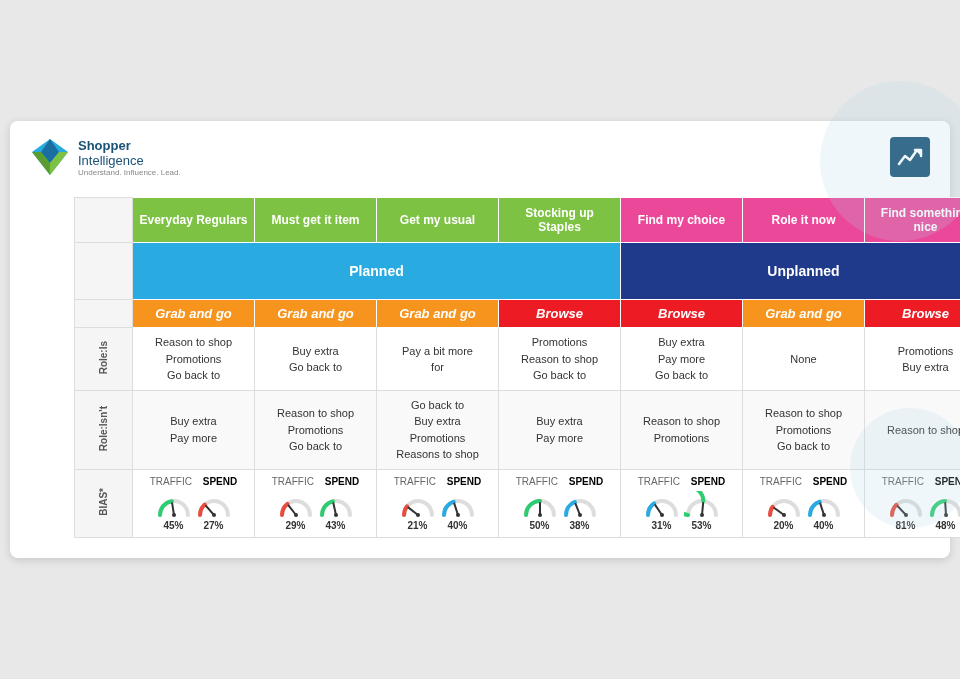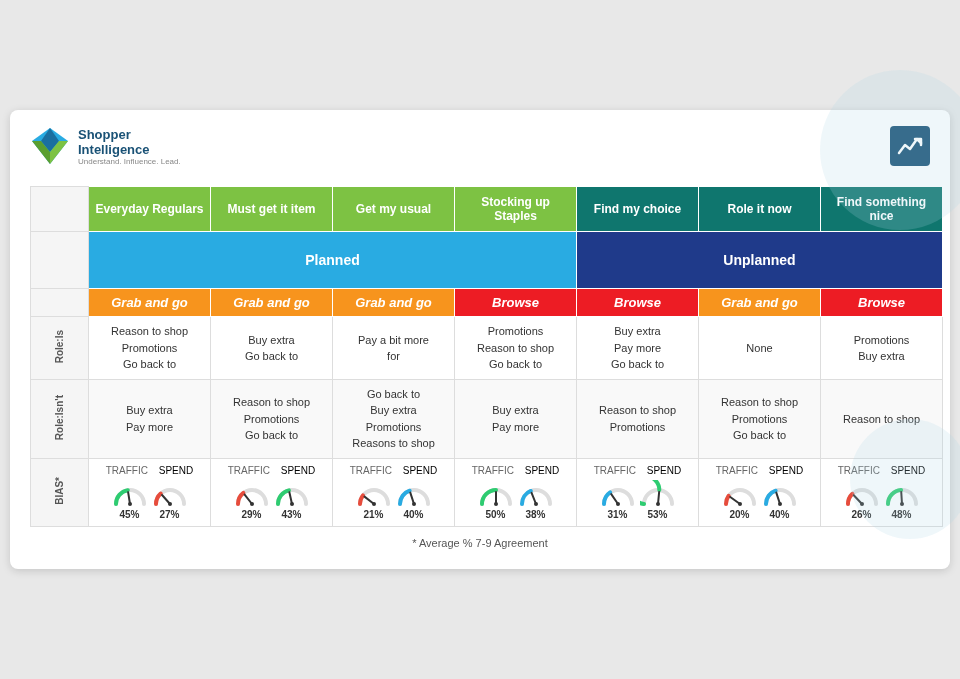--- a/index.html
+++ b/index.html
@@ -50,39 +50,40 @@
       border-radius: 4px;
       display: flex;
       align-items: center;
       justify-content: center;
       color: white;
       font-size: 18px;
     }
     
     .table-wrap {
       overflow: visible;
+      margin-left: 44px;
     }
     table {
       width: 100%;
       border-collapse: collapse;
       table-layout: fixed;
     }
     
     .col-header {
       background: #7dc243;
       color: white;
       font-weight: bold;
       font-size: 12px;
       text-align: center;
       padding: 8px 4px;
       border: 1px solid #fff;
       vertical-align: middle;
     }
     .col-header-dark {
-      background: #0f766e;
+      background: #ec4899;
     }
     .row-label-cell {
       background: #f5f5f5;
       border: 1px solid #ddd;
       vertical-align: middle;
       text-align: center;
       font-size: 10px;
       font-weight: bold;
       color: #555;
       padding: 4px 2px;
@@ -151,21 +152,21 @@
     .traffic-spend {
       display: flex;
       justify-content: center;
       gap: 4px;
       font-size: 10px;
       font-weight: bold;
       color: #333;
       margin-bottom: 4px;
     }
     .traffic-spend .traffic { color: #666; font-weight: normal; }
-    .traffic-spend .spend { color: #000; font-weight: normal; }
+    .traffic-spend .spend { color: #000; font-weight: bold; }
     .gauges {
       display: flex;
       justify-content: center;
       gap: 4px;
     }
     .gauge-wrap {
       display: flex;
       flex-direction: column;
       align-items: center;
     }
@@ -218,21 +219,21 @@
     <div class="logo-area">
 
       <svg class="logo-diamond" viewBox="0 0 40 40">
         <polygon points="20,2 38,15 20,38 2,15" fill="#29abe2"></polygon>
         <polygon points="20,2 29,15 20,26 11,15" fill="#1a6fa0"></polygon>
         <polygon points="20,26 29,15 38,15 20,38" fill="#7dc243"></polygon>
         <polygon points="20,26 11,15 2,15 20,38" fill="#5a9e2f"></polygon>
       </svg>
       <div>
         <div style="font-size:13px;font-weight:bold;color:#1a5276;">Shopper</div>
-        <div style="font-size:13px;font-weight:bold;color:#1a5276;">Intelligence</div>
+        <div style="font-size:13px;font-weight:normal;color:#1a5276;">Intelligence</div>
         <div style="font-size:8px;color:#888;">Understand. Influence. Lead.</div>
       </div>
     </div>
     <div class="title-icon">
       <svg width="26" height="26" viewBox="0 0 26 26">
         <polyline points="2,20 8,12 13,16 20,6 24,10" stroke="white" stroke-width="2.5" fill="none" stroke-linecap="round" stroke-linejoin="round"></polyline>
         <polyline points="18,6 24,6 24,12" stroke="white" stroke-width="2.5" fill="none" stroke-linecap="round" stroke-linejoin="round"></polyline>
       </svg>
     </div>
   </div>
@@ -447,32 +448,31 @@
             <td class="bias-cell">
               <div class="traffic-spend"><span class="traffic">TRAFFIC</span>&nbsp;<span class="spend">SPEND</span></div>
               <div class="gauges">
                 <div class="gauge-wrap">
                   <svg viewBox="0 0 36 28" class="gauge-svg">
                     <path d="M 4 24 A 14 14 0 0 1 32 24" stroke="#ddd" stroke-width="4" fill="none" stroke-linecap="round"></path>
                     <path d="M 4 24 A 14 14 0 0 1 8.42 13.79" stroke="#e74c3c" stroke-width="4" fill="none" stroke-linecap="round"></path>
                     <line x1="18" y1="24" x2="9.79" y2="15.25" stroke="#333" stroke-width="2" stroke-linecap="round"></line>
                     <circle cx="18" cy="24" r="2" fill="#333"></circle>
                   </svg>
-                  <div class="gauge-pct">26%</div>
+                  <div class="gauge-pct">81%</div>
                 </div>
                 <div class="gauge-wrap">
                   <svg viewBox="0 0 36 28" class="gauge-svg">
                     <path d="M 4 24 A 14 14 0 0 1 32 24" stroke="#ddd" stroke-width="4" fill="none" stroke-linecap="round"></path>
                     <path d="M 4 24 A 14 14 0 0 1 17.12 10.03" stroke="#2ecc71" stroke-width="4" fill="none" stroke-linecap="round"></path>
                     <line x1="18" y1="24" x2="17.25" y2="12.02" stroke="#333" stroke-width="2" stroke-linecap="round"></line>
                     <circle cx="18" cy="24" r="2" fill="#333"></circle>
                   </svg>
                   <div class="gauge-pct">48%</div>
                 </div>
               </div>
             </td>
           </tr>
       </tbody>
     </table>
   </div>
 
-  <div class="footnote">* Average % 7-9 Agreement</div>
 </div>
 
 </body></html>

